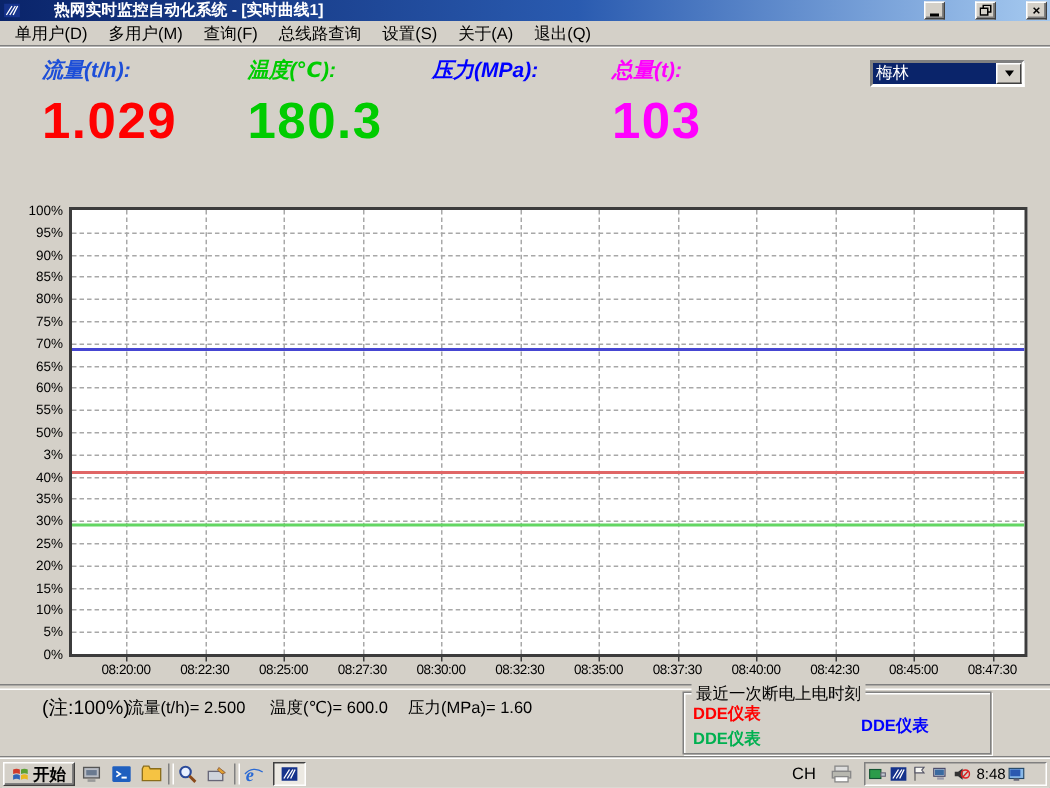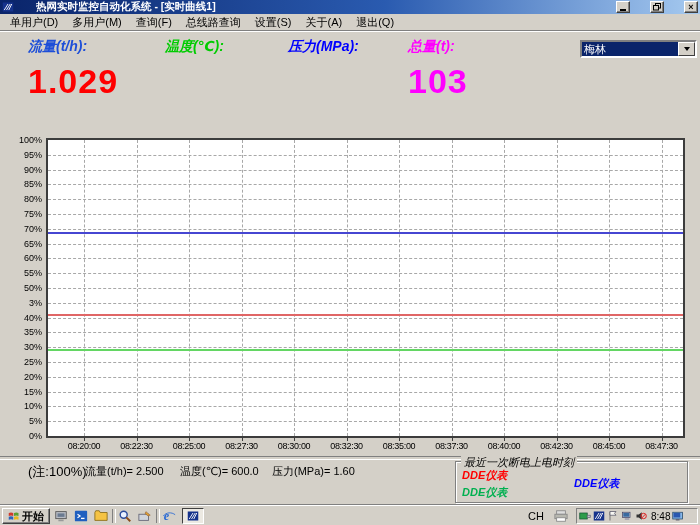--- a/index.html
+++ b/index.html
@@ -13,37 +13,37 @@
   .glyph-min{width:6px;height:2px;background:#000;margin:0 0 1px 0;}
   .win-btn svg{margin-bottom:1px;}
   .win-btn.close span{line-height:9px;}
   
   .menubar{position:absolute;left:0;top:14px;right:0;height:16px;background:#d4d0c8;border-bottom:1px solid #808080;box-shadow:0 1px 0 #ffffff;display:flex;align-items:center;padding-left:3px;font-size:11px;}
   .menu-item{padding:1px 7px;color:#000;white-space:nowrap;}
   
   .readout-label{position:absolute;top:38px;font-size:14px;font-weight:bold;font-style:italic;white-space:nowrap;}
   .readout-value{position:absolute;top:62px;font-size:34px;font-weight:bold;letter-spacing:1px;white-space:nowrap;}
   
-  .combo{position:absolute;left:580px;top:40px;width:117px;height:18px;background:#fff;border:2px solid;border-color:#808080 #ffffff #ffffff #808080;box-sizing:border-box;display:flex;}
+  .combo{position:absolute;left:580px;top:40px;width:103px;height:18px;background:#fff;border:2px solid;border-color:#808080 #ffffff #ffffff #808080;box-sizing:border-box;display:flex;}
   .combo-value{flex:1;background:#0a246a;color:#fff;font-size:11px;line-height:14px;padding:0 2px;white-space:nowrap;overflow:hidden;}
   .combo-btn{width:15px;background:#d4d0c8;border:1px solid;border-color:#ffffff #404040 #404040 #ffffff;display:flex;align-items:center;justify-content:center;}
   .combo-arrow{width:0;height:0;border-left:3px solid transparent;border-right:3px solid transparent;border-top:4px solid #000;}
   
   .plot{position:absolute;left:46px;top:138px;width:635px;height:296px;background:#ffffff;border:2px solid #3c3c3c;overflow:hidden;}
   .ytick{position:absolute;left:0;width:42px;text-align:right;font-size:9px;color:#000;white-space:nowrap;}
   .xtick{position:absolute;top:441px;width:54px;text-align:center;font-size:9px;color:#000;white-space:nowrap;letter-spacing:-0.3px;}
   .hgrid{position:absolute;left:0;width:100%;height:0;border-top:1px dashed #a8a8a8;}
   .vgrid{position:absolute;top:0;height:100%;width:0;border-left:1px dashed #a8a8a8;}
   .series-line{position:absolute;left:0;width:100%;height:2px;}
   .xtickmark{position:absolute;width:1px;height:3px;background:#3c3c3c;top:438px;}
   
   .divider{position:absolute;left:0;top:456px;right:0;height:2px;border-top:1px solid #808080;border-bottom:1px solid #ffffff;}
   .note{position:absolute;left:28px;top:463px;font-size:13px;color:#000;}
   .fs-item{position:absolute;top:464px;font-size:11px;color:#000;white-space:nowrap;}
-  .groupbox{position:absolute;left:455px;top:461px;width:233px;height:42px;border:1px solid #808080;box-shadow:1px 1px 0 #ffffff, inset 1px 1px 0 #ffffff;box-sizing:border-box;font-style:italic;}
+  .groupbox{position:absolute;left:455px;top:461px;width:206px;height:42px;border:1px solid #808080;box-shadow:1px 1px 0 #ffffff, inset 1px 1px 0 #ffffff;box-sizing:border-box;}
   .groupbox-title{position:absolute;top:-7px;left:5px;background:#d4d0c8;padding:0 3px;font-size:11px;color:#000;white-space:nowrap;}
   .dde-item{position:absolute;font-size:11px;font-weight:bold;white-space:nowrap;}
   
   .taskbar{position:absolute;left:0;top:505px;right:0;height:20px;background:#d4d0c8;border-top:1px solid #ffffff;box-shadow:0 -1px 0 #808080;}
   .start-btn{position:absolute;left:2px;top:2px;width:48px;height:16px;background:#d4d0c8;border:1px solid;border-color:#ffffff #404040 #404040 #ffffff;box-shadow:inset -1px -1px 0 #808080;display:flex;align-items:center;justify-content:center;gap:2px;font-size:11px;font-weight:bold;box-sizing:border-box;}
   .ql-btn{position:absolute;top:2px;width:18px;height:16px;display:flex;align-items:center;justify-content:center;}
   .tb-sep{position:absolute;top:3px;width:2px;height:14px;border-left:1px solid #808080;border-right:1px solid #ffffff;}
   .task-btn{position:absolute;left:182px;top:2px;width:22px;height:16px;background:#ece9e2;border:1px solid;border-color:#404040 #ffffff #ffffff #404040;display:flex;align-items:center;justify-content:center;box-sizing:border-box;}
   .tray-ch{position:absolute;left:528px;top:4px;font-size:11px;color:#000;}
   .printer-btn{position:absolute;left:550px;top:2px;width:22px;height:16px;display:flex;align-items:center;justify-content:center;}
@@ -231,20 +231,21 @@
           <rect x="1" y="3" width="13" height="9" fill="#88b8e8" stroke="#224466"></rect>
           <rect x="2" y="4" width="9" height="6" fill="#2a58b0"></rect>
           <rect x="5" y="12" width="5" height="2" fill="#667"></rect>
         </svg>
     </div>
   </div>
 
 <div class="readout-label" style="left: 28px; color: #1d4ed8;">流量(t/h):</div>
     <div class="readout-value" style="left: 28px; color: rgb(255, 0, 0);">1.029</div>
     <div class="readout-label" style="left: 165px; color: rgb(0, 204, 0);">温度(℃):</div>
+    <div class="readout-value" style="left: 165px; color: rgb(0, 204, 0);">180.3</div>
     <div class="readout-label" style="left: 288px; color: rgb(0, 0, 255);">压力(MPa):</div>
     <div class="readout-label" style="left: 408px; color: rgb(255, 0, 255);">总量(t):</div>
     <div class="readout-value" style="left: 408px; color: rgb(255, 0, 255);">103</div>
     <div class="ytick" style="top: 135px;">100%</div>
     <div class="ytick" style="top: 149.8px;">95%</div>
     <div class="ytick" style="top: 164.6px;">90%</div>
     <div class="ytick" style="top: 179.4px;">85%</div>
     <div class="ytick" style="top: 194.2px;">80%</div>
     <div class="ytick" style="top: 209px;">75%</div>
     <div class="ytick" style="top: 223.8px;">70%</div>

